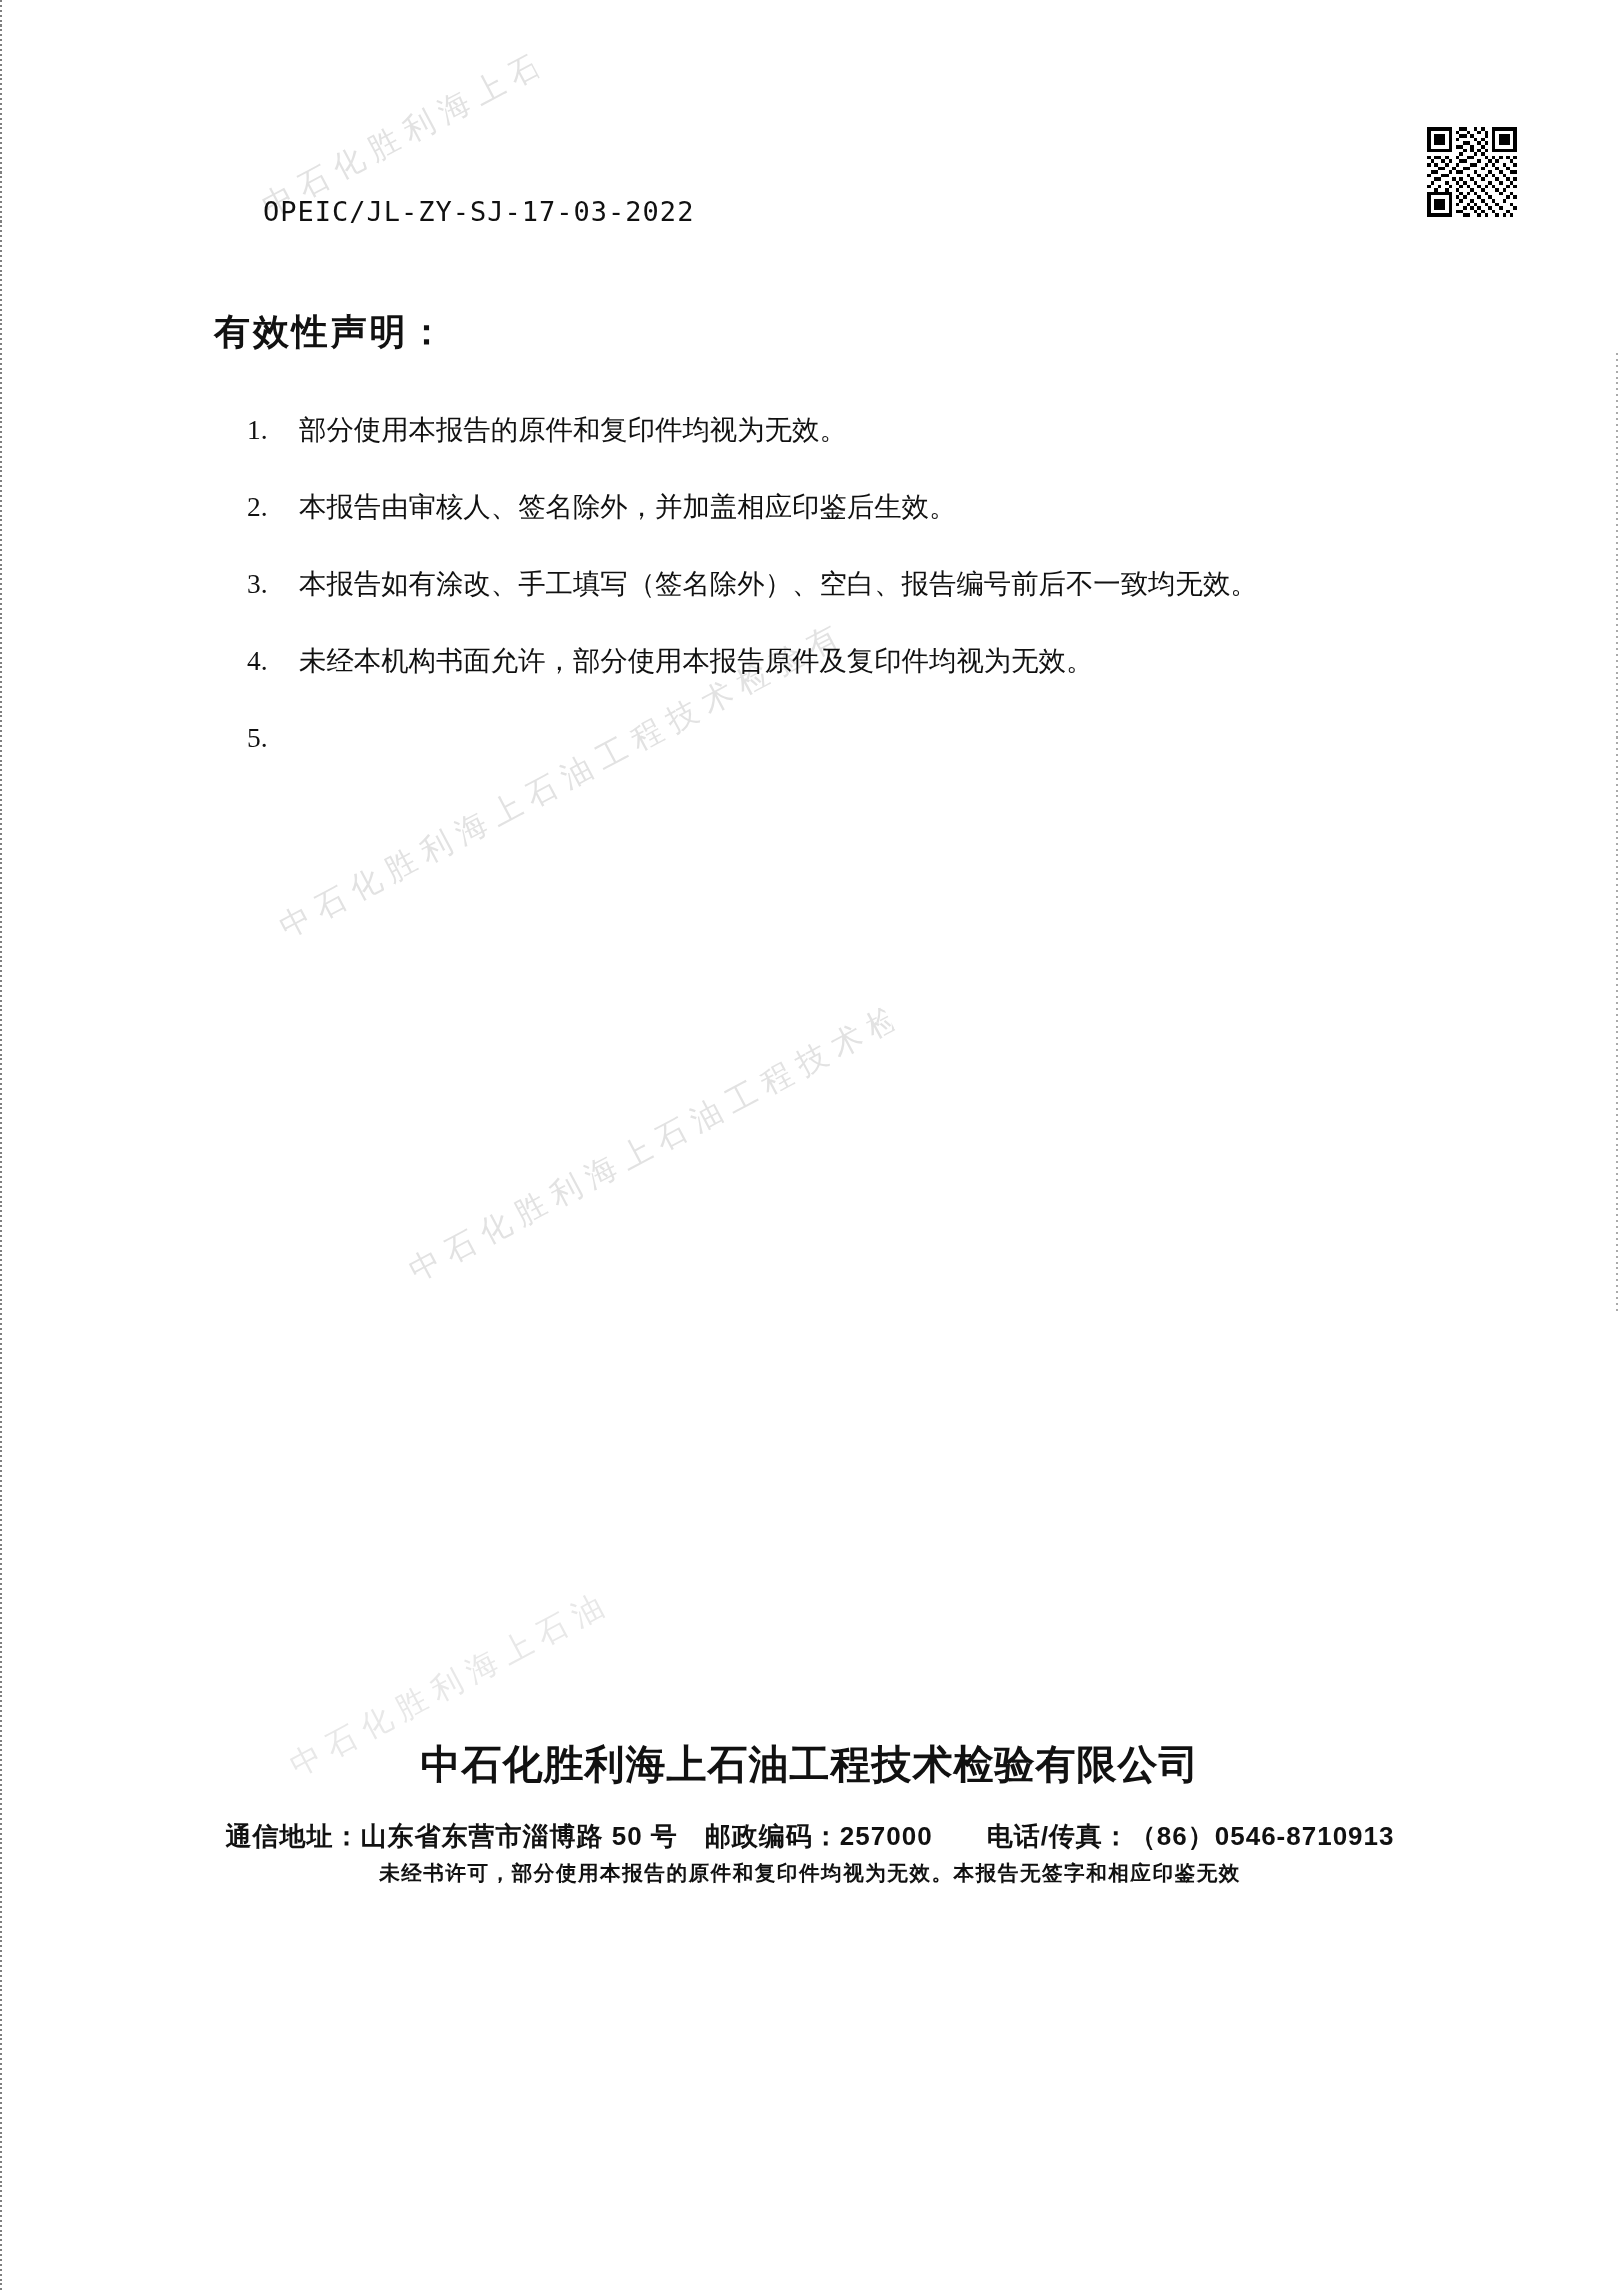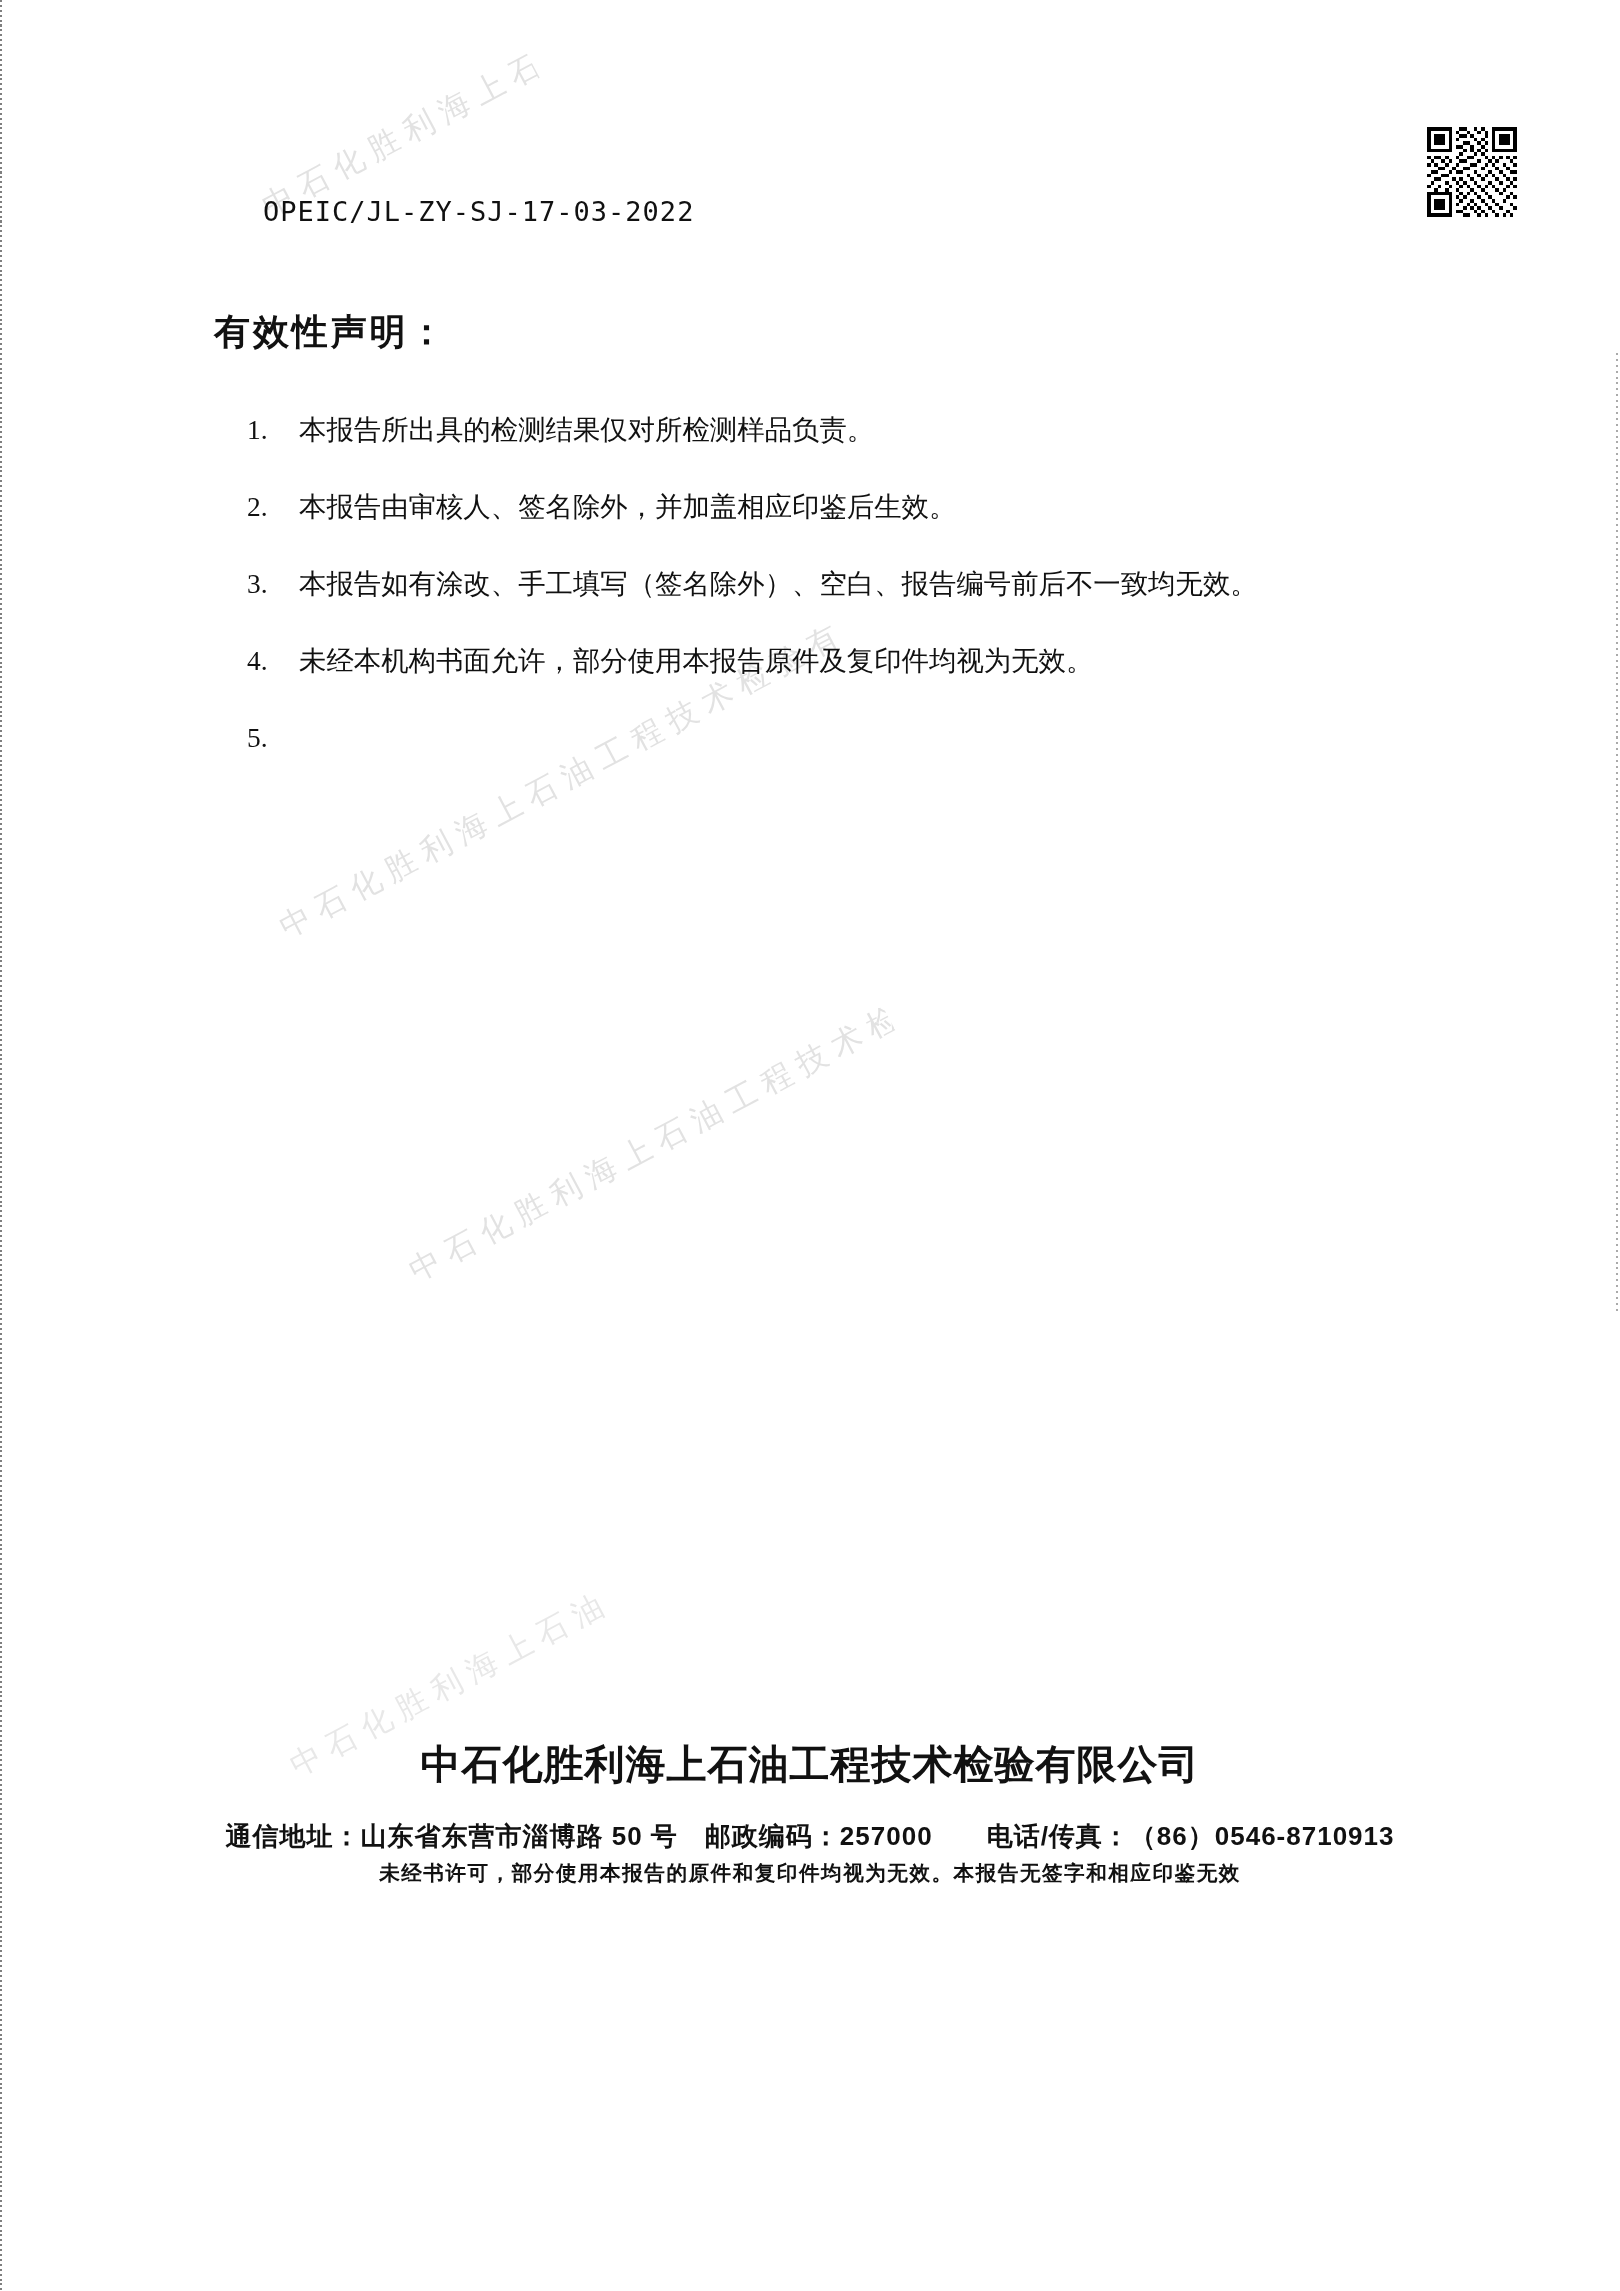--- a/index.html
+++ b/index.html
@@ -109,21 +109,21 @@
         <rect x="2" y="20" width="3" height="3" fill="#000"></rect>
       <path fill="#000" d="M9 0h1v1H9zM10 0h1v1h-1zM13 0h1v1h-1zM15 0h1v1h-1zM8 1h1v1H8zM11 1h1v1h-1zM14 1h1v1h-1zM16 1h1v1h-1zM9 2h1v1H9zM10 2h1v1h-1zM12 2h1v1h-1zM16 2h1v1h-1zM8 3h1v1H8zM13 3h1v1h-1zM15 3h1v1h-1zM10 4h1v1h-1zM11 4h1v1h-1zM14 4h1v1h-1zM16 4h1v1h-1zM8 5h1v1H8zM9 5h1v1H9zM12 5h1v1h-1zM15 5h1v1h-1zM10 6h1v1h-1zM12 6h1v1h-1zM14 6h1v1h-1zM16 6h1v1h-1zM9 7h1v1H9zM13 7h1v1h-1zM15 7h1v1h-1zM0 8h1v1H0zM2 8h1v1H2zM3 8h1v1H3zM5 8h1v1H5zM8 8h1v1H8zM11 8h1v1h-1zM12 8h1v1h-1zM16 8h1v1h-1zM18 8h1v1h-1zM20 8h1v1h-1zM22 8h1v1h-1zM24 8h1v1h-1zM1 9h1v1H1zM4 9h1v1H4zM6 9h1v1H6zM9 9h1v1H9zM10 9h1v1h-1zM14 9h1v1h-1zM17 9h1v1h-1zM19 9h1v1h-1zM23 9h1v1h-1zM0 10h1v1H0zM2 10h1v1H2zM5 10h1v1H5zM8 10h1v1H8zM12 10h1v1h-1zM13 10h1v1h-1zM16 10h1v1h-1zM18 10h1v1h-1zM21 10h1v1h-1zM24 10h1v1h-1zM3 11h1v1H3zM4 11h1v1H4zM7 11h1v1H7zM10 11h1v1h-1zM11 11h1v1h-1zM15 11h1v1h-1zM19 11h1v1h-1zM22 11h1v1h-1zM1 12h1v1H1zM2 12h1v1H2zM6 12h1v1H6zM8 12h1v1H8zM9 12h1v1H9zM13 12h1v1h-1zM17 12h1v1h-1zM20 12h1v1h-1zM23 12h1v1h-1zM24 12h1v1h-1zM0 13h1v1H0zM4 13h1v1H4zM5 13h1v1H5zM11 13h1v1h-1zM14 13h1v1h-1zM16 13h1v1h-1zM18 13h1v1h-1zM21 13h1v1h-1zM2 14h1v1H2zM3 14h1v1H3zM7 14h1v1H7zM9 14h1v1H9zM12 14h1v1h-1zM15 14h1v1h-1zM19 14h1v1h-1zM22 14h1v1h-1zM24 14h1v1h-1zM1 15h1v1H1zM5 15h1v1H5zM8 15h1v1H8zM10 15h1v1h-1zM13 15h1v1h-1zM17 15h1v1h-1zM20 15h1v1h-1zM23 15h1v1h-1zM0 16h1v1H0zM3 16h1v1H3zM6 16h1v1H6zM9 16h1v1H9zM11 16h1v1h-1zM14 16h1v1h-1zM16 16h1v1h-1zM18 16h1v1h-1zM22 16h1v1h-1zM24 16h1v1h-1zM2 17h1v1H2zM5 17h1v1H5zM8 17h1v1H8zM12 17h1v1h-1zM15 17h1v1h-1zM19 17h1v1h-1zM21 17h1v1h-1zM9 18h1v1H9zM11 18h1v1h-1zM13 18h1v1h-1zM16 18h1v1h-1zM20 18h1v1h-1zM23 18h1v1h-1zM8 19h1v1H8zM10 19h1v1h-1zM14 19h1v1h-1zM17 19h1v1h-1zM22 19h1v1h-1zM24 19h1v1h-1zM9 20h1v1H9zM12 20h1v1h-1zM15 20h1v1h-1zM18 20h1v1h-1zM21 20h1v1h-1zM8 21h1v1H8zM11 21h1v1h-1zM13 21h1v1h-1zM16 21h1v1h-1zM19 21h1v1h-1zM23 21h1v1h-1zM10 22h1v1h-1zM12 22h1v1h-1zM14 22h1v1h-1zM17 22h1v1h-1zM20 22h1v1h-1zM24 22h1v1h-1zM8 23h1v1H8zM9 23h1v1H9zM13 23h1v1h-1zM15 23h1v1h-1zM18 23h1v1h-1zM22 23h1v1h-1zM10 24h1v1h-1zM11 24h1v1h-1zM14 24h1v1h-1zM16 24h1v1h-1zM19 24h1v1h-1zM21 24h1v1h-1zM23 24h1v1h-1z"></path>
     </svg>
   </div>
 
   <div class="heading">有效性声明：</div>
 
   <ol class="statement-list">
     <li>
       <span class="num">1.</span>
-      <span class="txt">本报告所出具的检测结果仅对所检测样品负责。</span>
+      <span class="txt">部分使用本报告的原件和复印件均视为无效。</span>
     </li>
     <li>
       <span class="num">2.</span>
       <span class="txt">本报告由审核人、签名除外，并加盖相应印鉴后生效。</span>
     </li>
     <li>
       <span class="num">3.</span>
       <span class="txt">本报告如有涂改、手工填写（签名除外）、空白、报告编号前后不一致均无效。</span>
     </li>
     <li>

